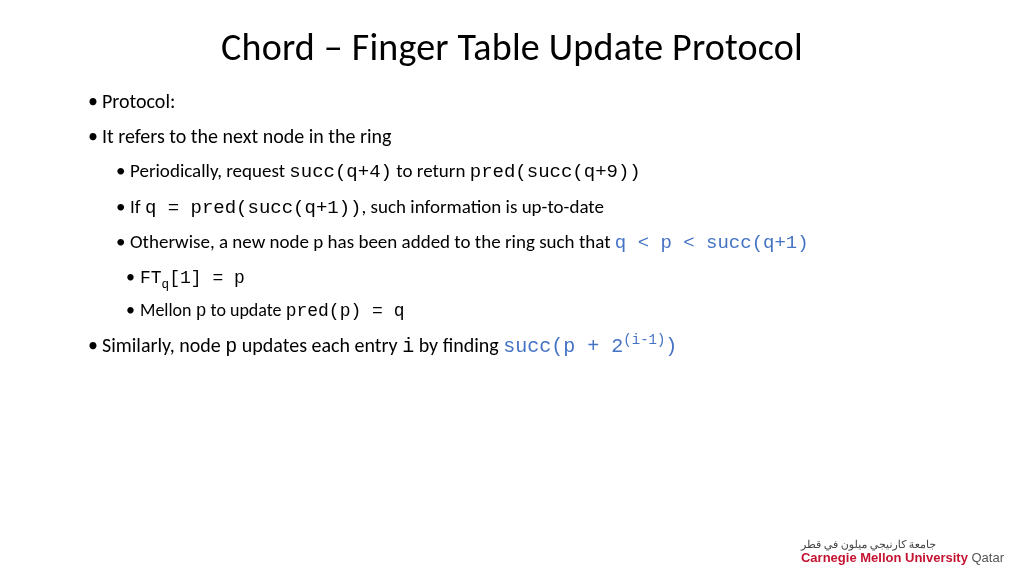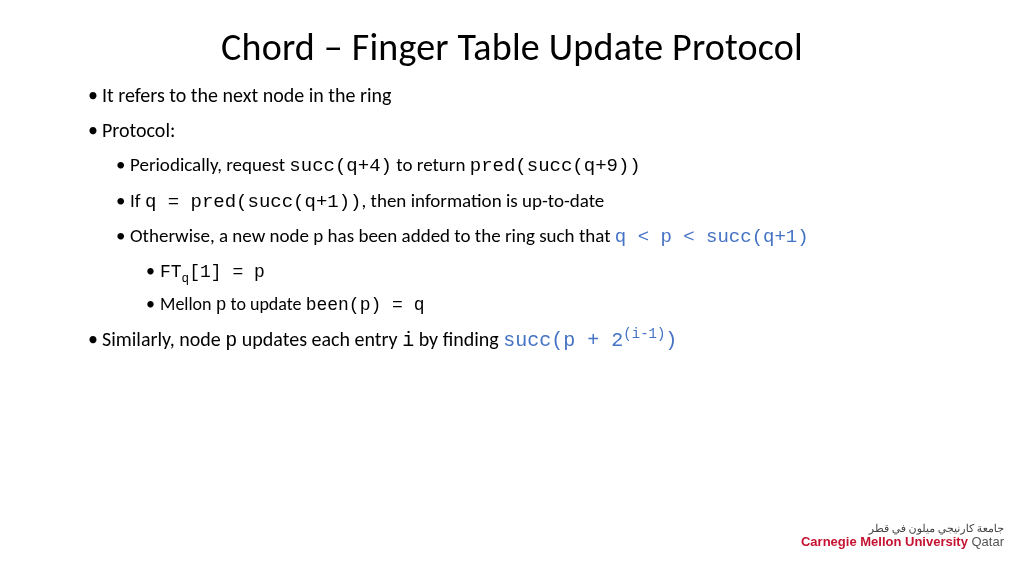--- a/index.html
+++ b/index.html
@@ -12,44 +12,43 @@
     position: relative;
     overflow: hidden;
   }
   .slide {
     padding: 24px 60px 0 60px;
   }
   .title {
     text-align: center;
     font-size: 38px;
     font-weight: 400;
-    margin-bottom: 12px;
+    margin-bottom: 18px;
     letter-spacing: 0.2px;
   }
   ul { list-style: none; }
   li { position: relative; }
   li::before {
     content: "•";
     position: absolute;
     left: -14px;
     top: 0;
   }
   .lvl1 { font-size: 21px; margin-left: 14px; margin-bottom: 8px; line-height: 1.35; }
   .lvl2 { font-size: 20px; margin-left: 42px; margin-bottom: 8px; line-height: 1.35; }
   .lvl3 { font-size: 19px; margin-left: 70px; margin-bottom: 8px; line-height: 1.35; }
-  .lvl4 { font-size: 18px; margin-left: 100px; margin-bottom: 8px; line-height: 1.35; }
+  .lvl4 { font-size: 18px; margin-left: 80px; margin-bottom: 8px; line-height: 1.35; }
   .mono { font-family: "Courier New", monospace; }
   .blue { color: #4472C4; }
   sub { font-size: 0.7em; vertical-align: sub; line-height: 0; }
   sup { font-size: 0.7em; vertical-align: super; line-height: 0; }
   .logo {
     position: absolute;
     right: 20px;
-    bottom: 28px;
-    text-align: right;
+    bottom: 12px;
     line-height: 1;
     margin-top: 22px;
   }
   .logo-arabic {
     font-size: 11px;
     color: #444;
     letter-spacing: 1px;
     margin-bottom: 1px;
   }
   .logo-en {
@@ -60,36 +59,36 @@
   }
   .logo-en .qatar { font-weight: normal; color: #555; }
 </style>
 </head>
 <body>
 
 <div class="slide">
   <h1 class="title">Chord – Finger Table Update Protocol</h1>
 
   <ul>
+    <li class="lvl2">Protocol:</li>
     <li class="lvl2">It refers to the next node in the ring</li>
-    <li class="lvl2">Protocol:</li>
     <li class="lvl3">
       <span>Periodically, request </span><span class="mono">succ(q+4)</span><span> to return </span><span class="mono">pred(succ(q+9))</span>
     </li>
     <li class="lvl3">
-      <span>If </span><span class="mono">q = pred(succ(q+1))</span><span>, then information is up-to-date</span>
+      <span>If </span><span class="mono">q = pred(succ(q+1))</span><span>, such information is up-to-date</span>
     </li>
     <li class="lvl3">
       <span>Otherwise, a new node p has been added to the ring such that </span><span class="mono blue">q &lt; p &lt; succ(q+1)</span>
     </li>
     <li class="lvl4">
       <span class="mono"><span>FT</span><sub>q</sub><span>[1] = p</span></span>
     </li>
     <li class="lvl4">
-      <span>Mellon </span><span class="mono">p</span><span> to update </span><span class="mono">been(p) = q</span>
+      <span>Mellon </span><span class="mono">p</span><span> to update </span><span class="mono">pred(p) = q</span>
     </li>
     <li class="lvl2">
       <span>Similarly, node </span><span class="mono">p</span><span> updates each entry </span><span class="mono">i</span><span> by finding </span><span class="mono blue"><span>succ(p + 2</span><sup>(i-1)</sup><span>)</span></span>
     </li>
   </ul>
 </div>
 
 <div class="logo">
   <div class="logo-arabic">جامعة كارنيجي ميلون في قطر</div>
   <div class="logo-en"><span>Carnegie Mellon University</span><span class="qatar"> Qatar</span></div>

